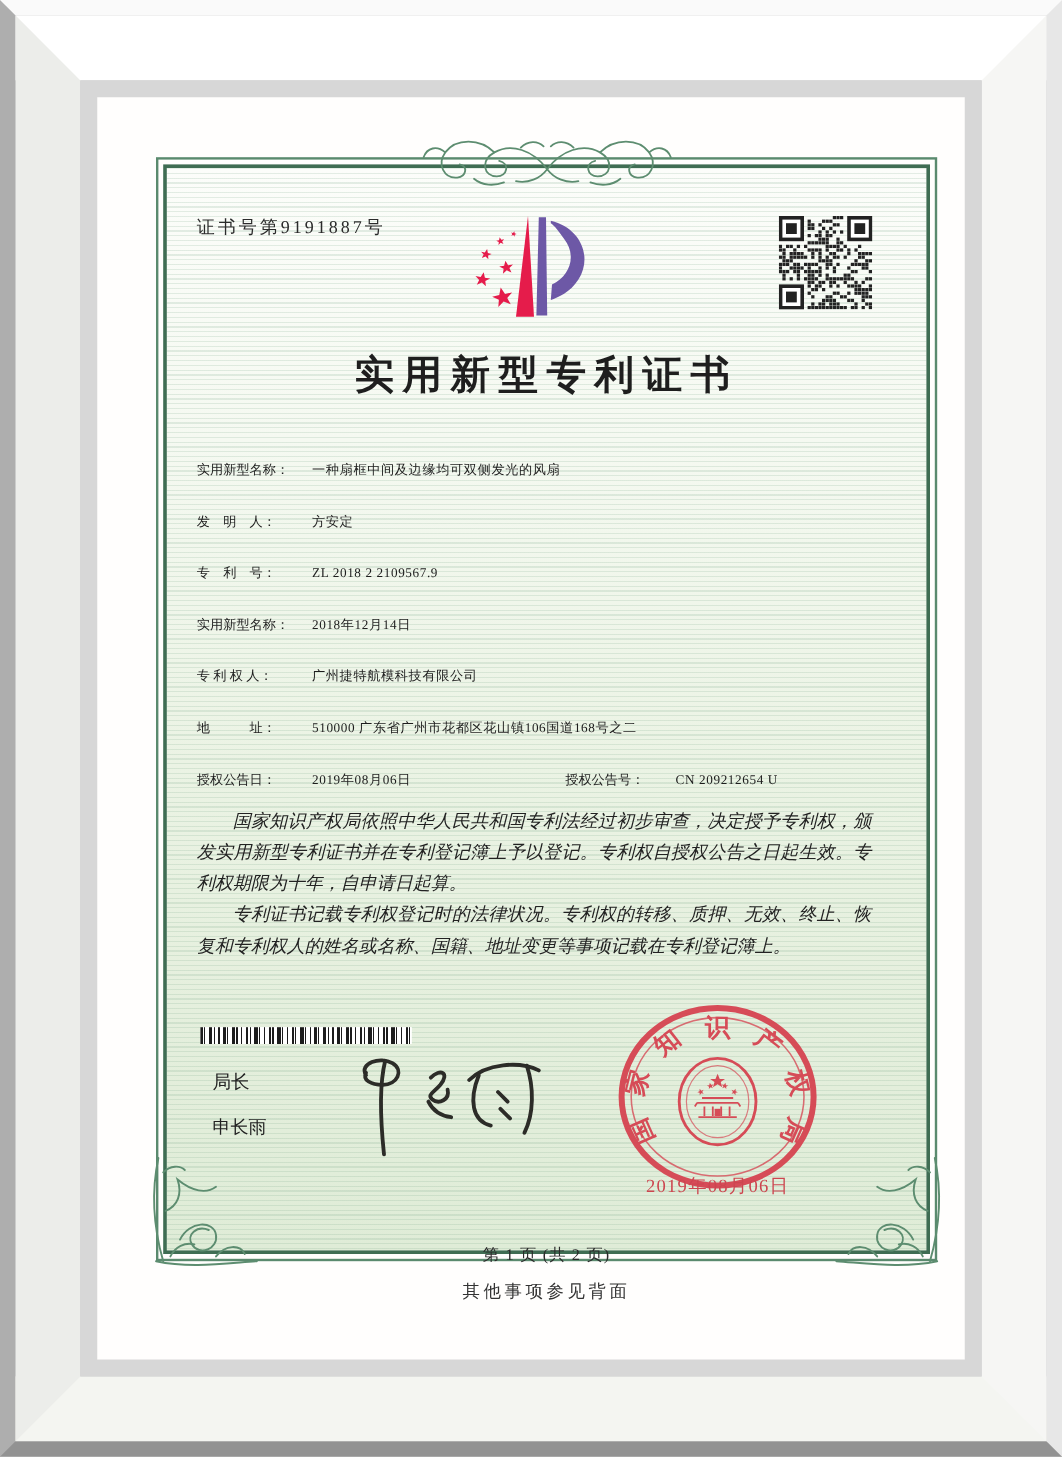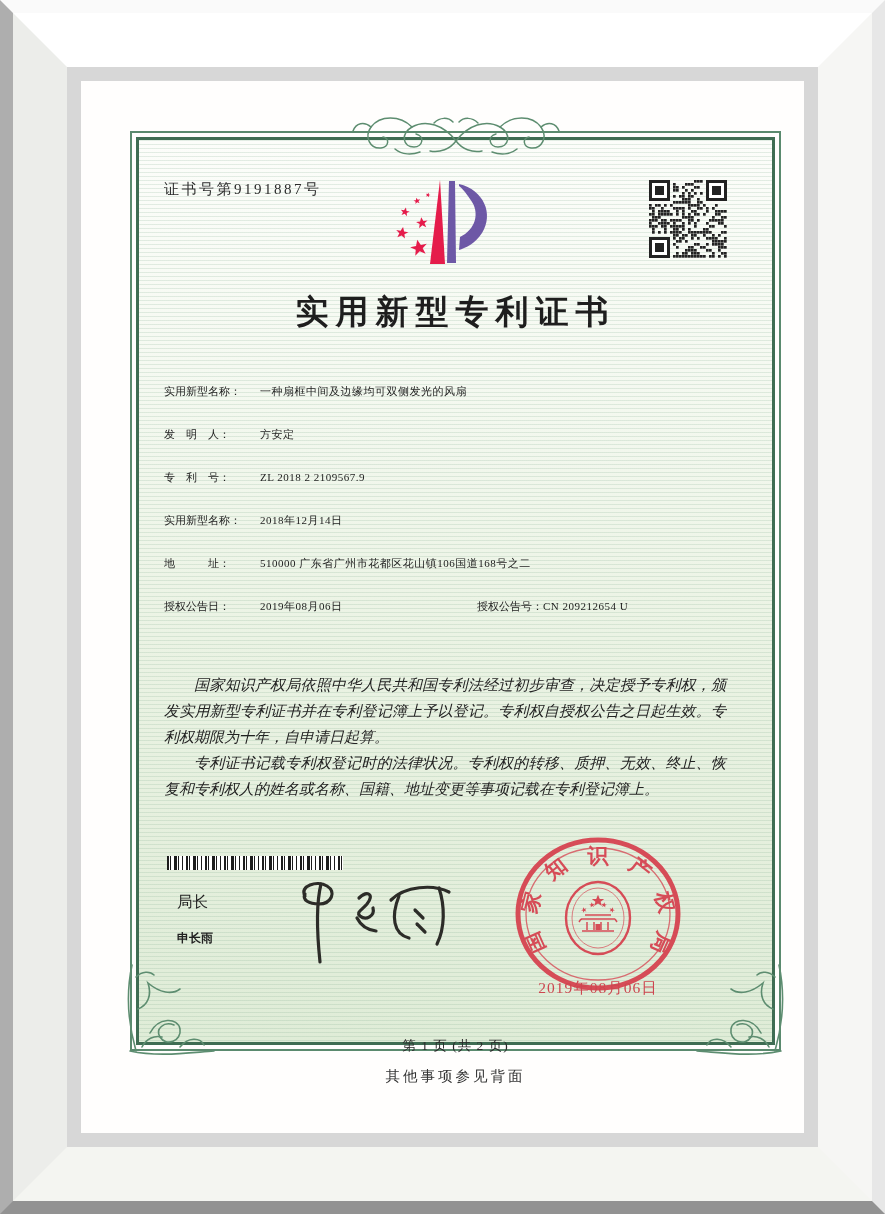--- a/index.html
+++ b/index.html
@@ -28,32 +28,32 @@
   .cert-no{position:absolute;left:25px;top:40px;font-size:15px;letter-spacing:2.5px;color:#2b2b2b;}
   .logo{position:absolute;left:250px;top:34px;width:105px;height:104px;}
   .qr{position:absolute;left:510px;top:40px;width:78px;height:78px;}
   .title{position:absolute;top:150px;left:0;width:100%;text-align:center;font-size:33px;
          letter-spacing:7px;font-weight:600;color:#1e1e1e;}
   .fields{position:absolute;top:244px;left:25px;right:18px;}
   .frow{height:22px;margin-bottom:21px;font-size:11px;color:#1d1d1d;white-space:nowrap;}
   .flabel{display:inline-block;width:96px;}
   .fvalue{letter-spacing:.5px;}
   .fvalue-fixed{display:inline-block;width:168px;}
-  .flabel2{display:inline-block;width:92px;margin-left:23px;text-align:right;}
+  .flabel2{display:inline-block;width:92px;margin-left:43px;}
   .paras{position:absolute;top:532px;left:25px;width:562px;font-size:15px;line-height:26px;
          text-align:justify;color:#222;font-style:italic;}
   .paras p{margin:0;text-indent:2em;}
   .barcode{position:absolute;left:28px;top:716px;width:176px;height:14px;background-color:#fff;
     background-image:repeating-linear-gradient(90deg,#1c1c1c 0 2px,#fff 2px 3px,#1c1c1c 3px 4px,
       #fff 4px 7px,#1c1c1c 7px 10px,#fff 10px 11px,#1c1c1c 11px 12px,#fff 12px 15px,
       #1c1c1c 15px 16px,#fff 16px 19px);}
   .sig-title{position:absolute;left:38px;top:752px;font-size:15.5px;color:#222;
              font-family:Liberation Serif, serif;}
-  .sig-name{position:absolute;left:38px;top:790px;font-size:12px;color:#222;
-            font-family:"Liberation Sans","DejaVu Sans",sans-serif;font-weight:bold;}
+  .sig-name{position:absolute;left:38px;top:790px;font-size:15px;color:#222;
+            font-family:"Liberation Sans","DejaVu Sans",sans-serif;}
   .signature{position:absolute;left:148px;top:732px;width:185px;height:100px;}
   .seal{position:absolute;left:370px;top:694px;width:178px;height:168px;opacity:.93;}
   .page-footer{position:absolute;top:880px;left:0;width:100%;text-align:center;
                font-size:13.5px;letter-spacing:1px;color:#2a2a2a;margin-top:17px;}
   .back-note{height:82px;text-align:center;padding-top:16px;font-size:14.5px;
              letter-spacing:3px;color:#333;}
 </style>
 </head>
 <body>
 
@@ -386,20 +386,23 @@
           <div class="frow">
             <span class="flabel">发　明　人：</span><span class="fvalue">方安定</span>
           </div>
           <div class="frow">
             <span class="flabel">专　利　号：</span><span class="fvalue">ZL 2018 2 2109567.9</span>
           </div>
           <div class="frow">
             <span class="flabel">实用新型名称：</span><span class="fvalue">2018年12月14日</span>
           </div>
           <div class="frow">
+            <span class="flabel">专 利 权 人：</span><span class="fvalue">广州捷特航模科技有限公司</span>
+          </div>
+          <div class="frow">
             <span class="flabel">地　　　址：</span><span class="fvalue">510000 广东省广州市花都区花山镇106国道168号之二</span>
           </div>
           <div class="frow">
             <span class="flabel">授权公告日：</span><span class="fvalue fvalue-fixed">2019年08月06日</span><span class="flabel2">授权公告号：</span><span class="fvalue">CN 209212654 U</span>
           </div>
         </div>
 
         <div class="paras">
           <p>国家知识产权局依照中华人民共和国专利法经过初步审查，决定授予专利权，颁发实用新型专利证书并在专利登记簿上予以登记。专利权自授权公告之日起生效。专利权期限为十年，自申请日起算。</p>
           <p>专利证书记载专利权登记时的法律状况。专利权的转移、质押、无效、终止、恢复和专利权人的姓名或名称、国籍、地址变更等事项记载在专利登记簿上。</p>

